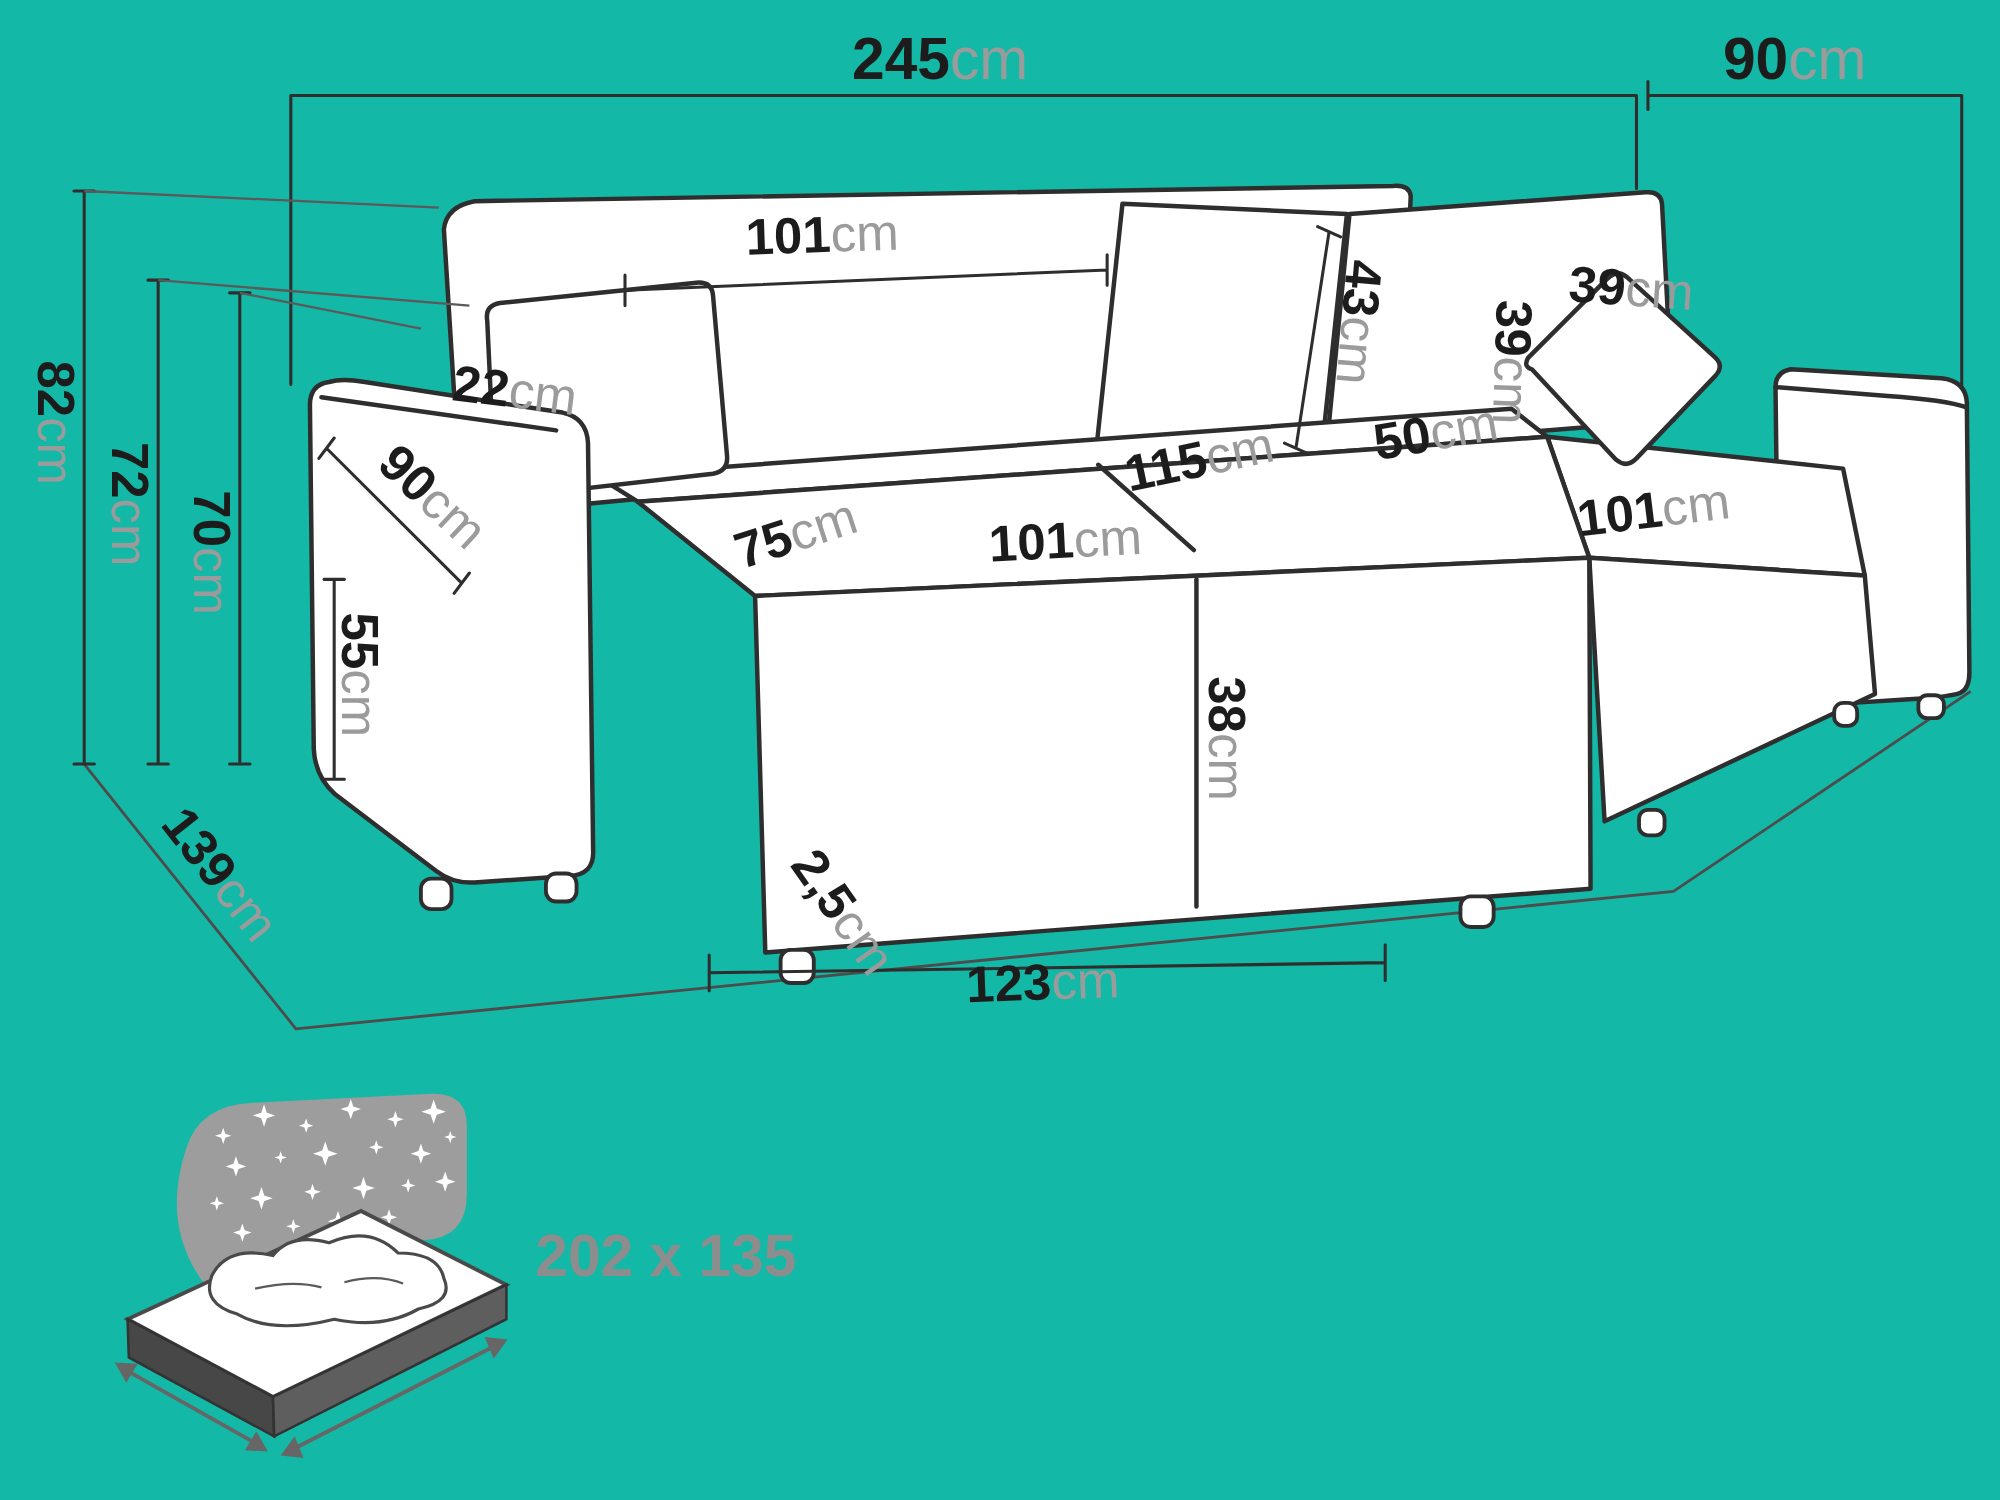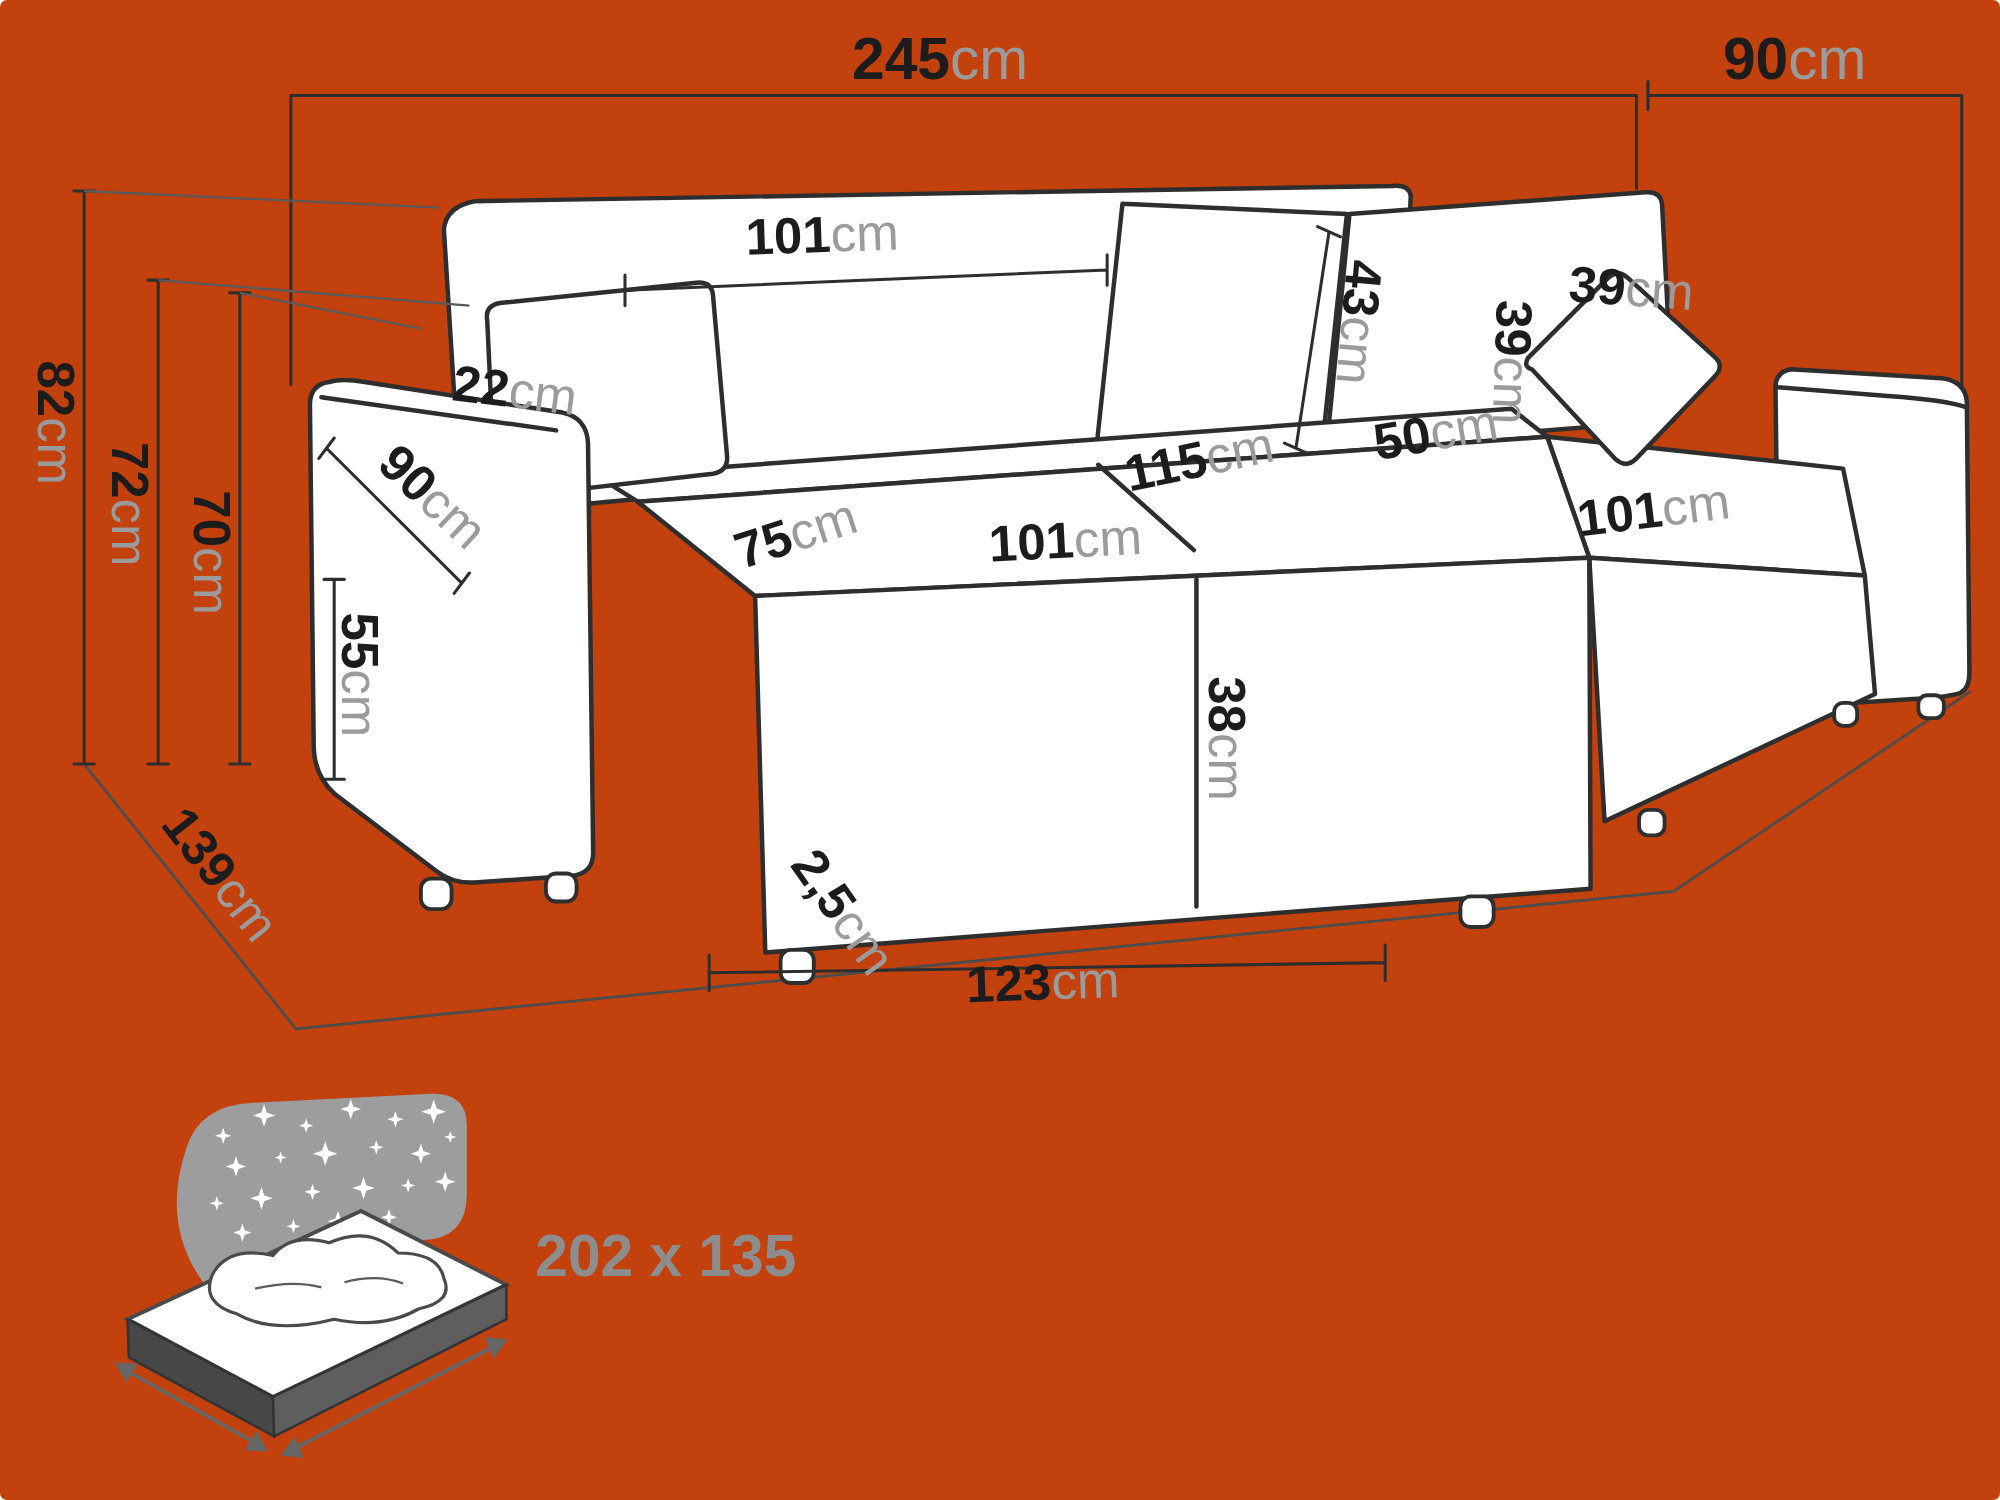--- a/index.html
+++ b/index.html
@@ -1,16 +1,16 @@
 <!DOCTYPE html>
 <html><head>
 <meta charset="utf-8">
 <style>
   html,body{margin:0;padding:0;background:#ffffff;}
-  .canvas{width:2000px;height:1500px;position:relative;background:#c2410c;overflow:hidden;border-radius:7px;}
+  .canvas{width:2000px;height:1500px;position:relative;background:#14b8a6;overflow:hidden;}
   svg{display:block;}
   text{font-family:"Liberation Sans","DejaVu Sans",sans-serif;font-weight:bold;fill:#1c1c1c;text-anchor:middle;}
   .unit{fill:#9b9b9b;font-weight:normal;}
   .lbl{font-size:40px;}
   .lbl-lg{font-size:46px;}
   .lbl-sleep{font-size:46px;fill:#8d8d8d;}
   .sofa{fill:#ffffff;stroke:#2e2e2e;stroke-width:3.5;stroke-linejoin:round;stroke-linecap:round;}
   .sofaline{fill:none;stroke:#2e2e2e;stroke-width:3.5;stroke-linecap:round;stroke-linejoin:round;}
   .dim{fill:none;stroke:#2e2e2e;stroke-width:2.4;stroke-linecap:round;}
   .thin{fill:none;stroke:#5a5a5a;stroke-width:1.8;}

